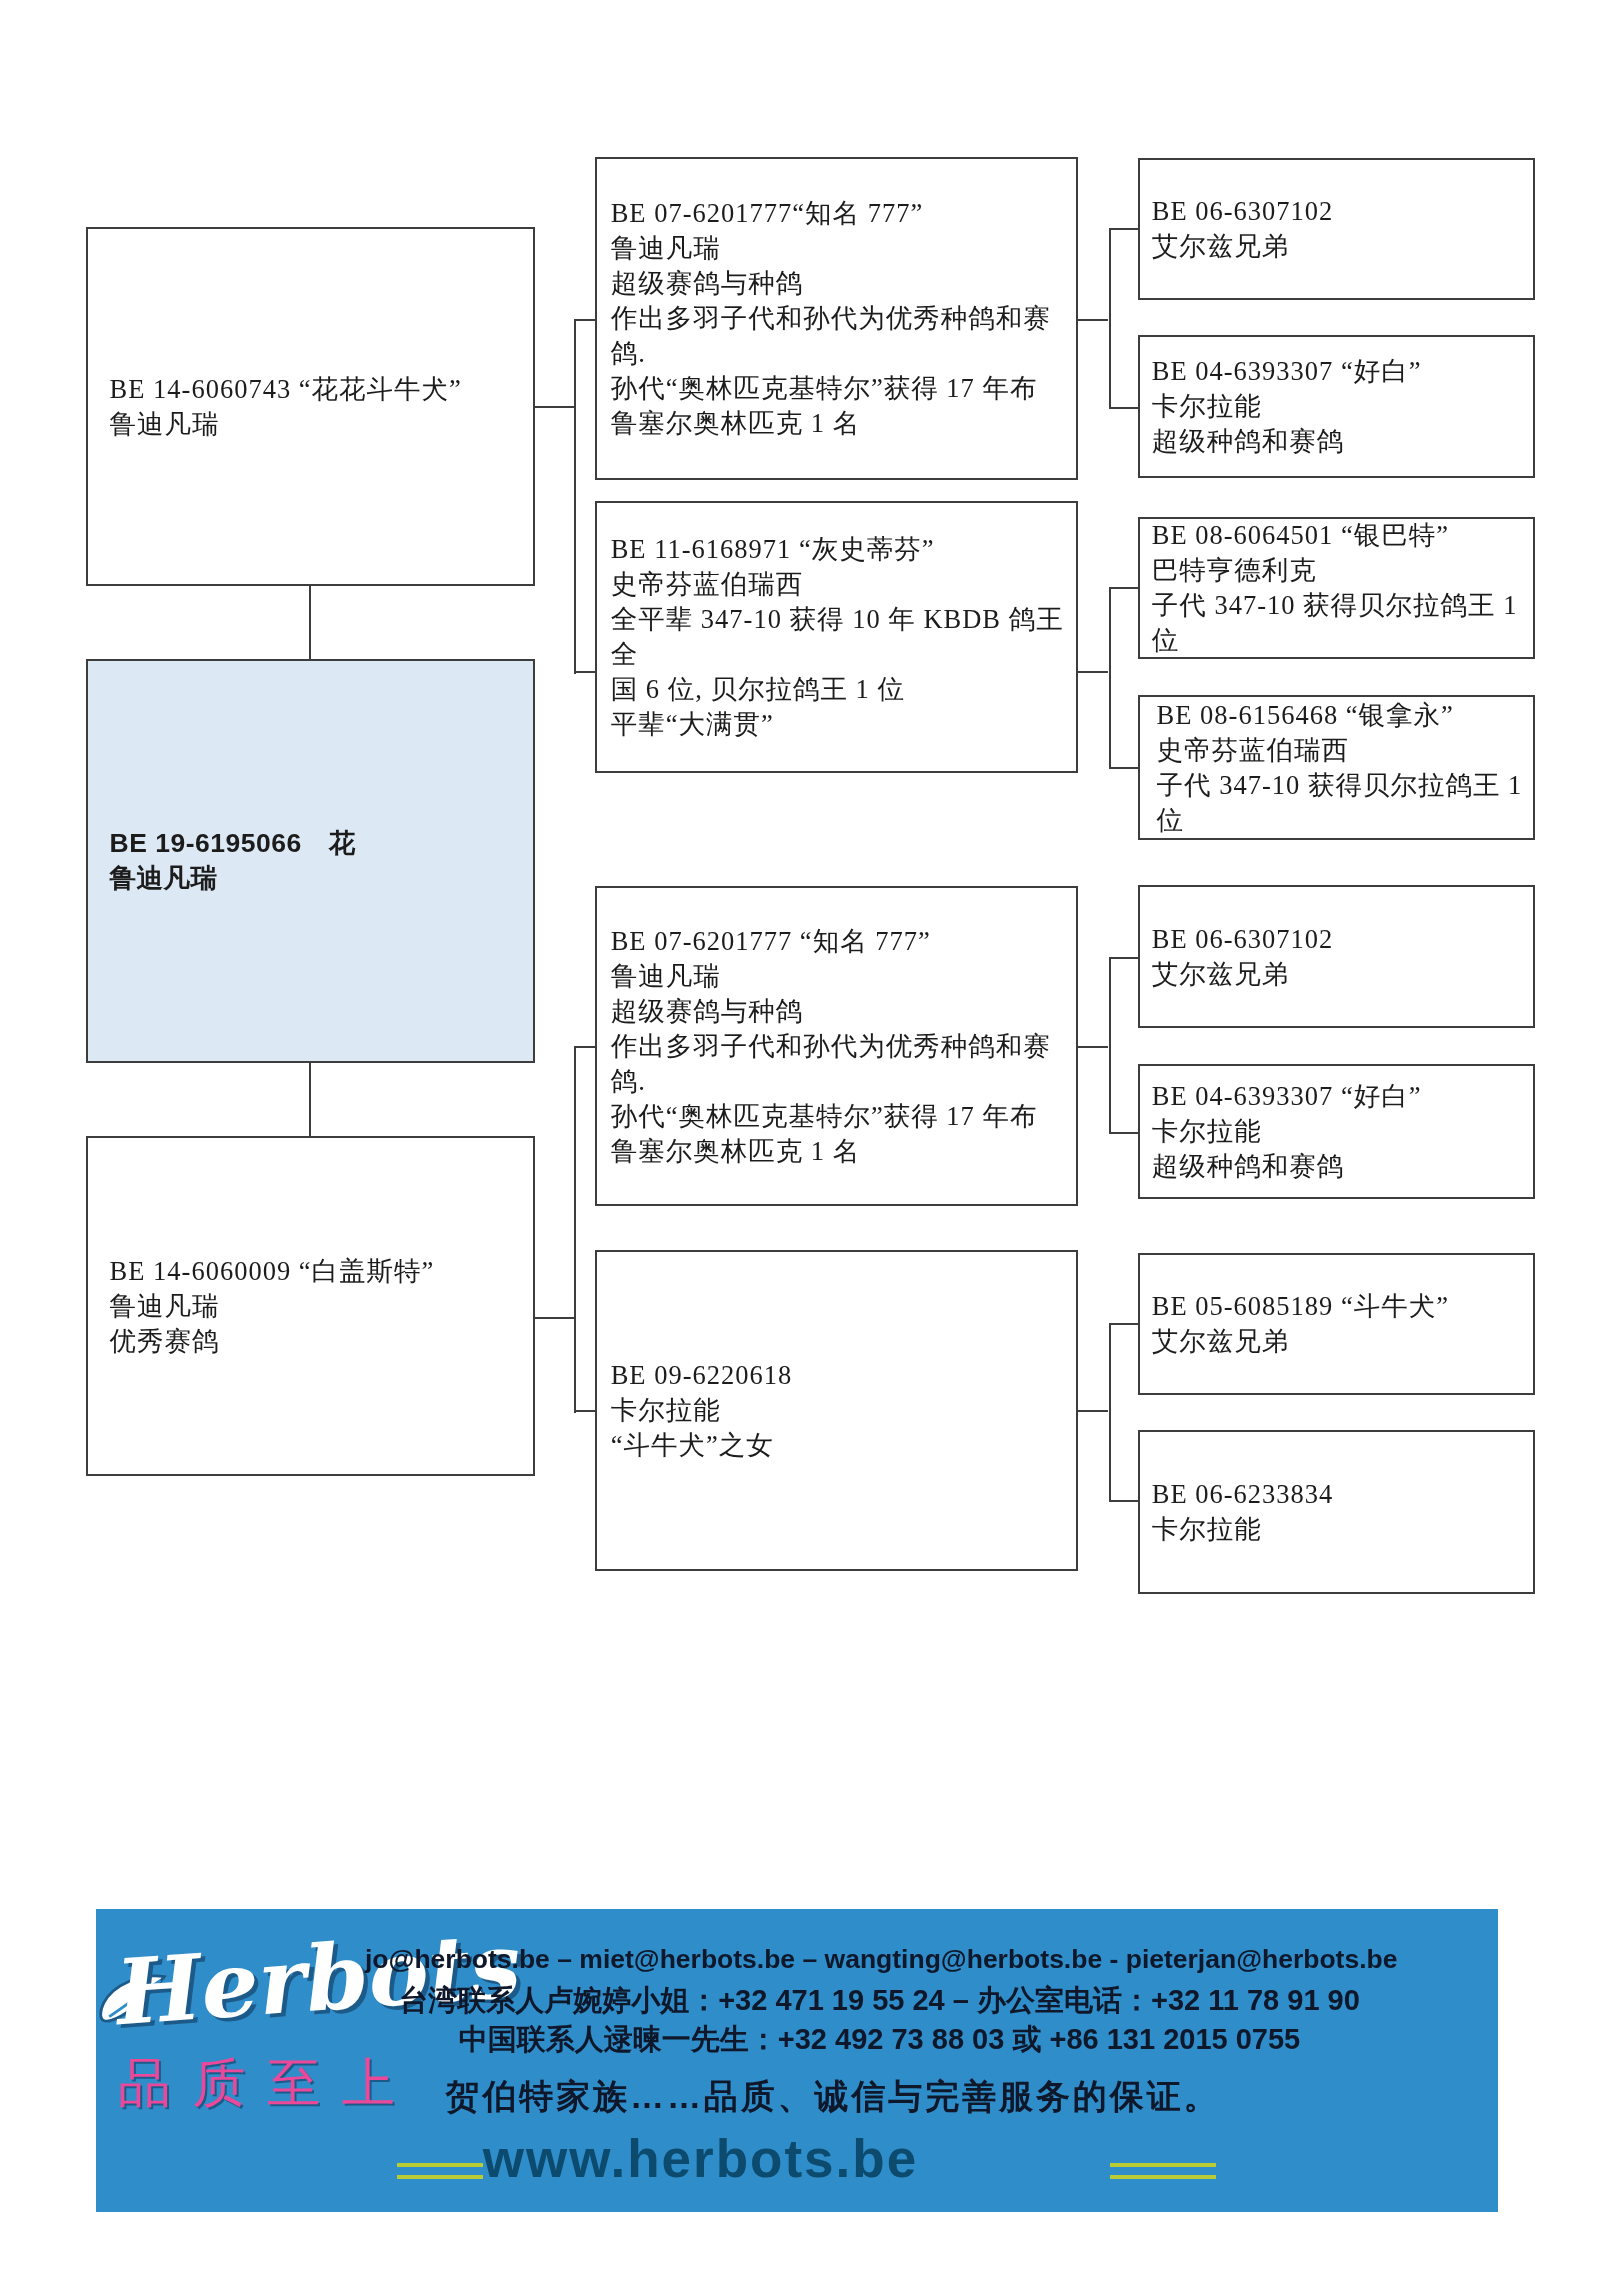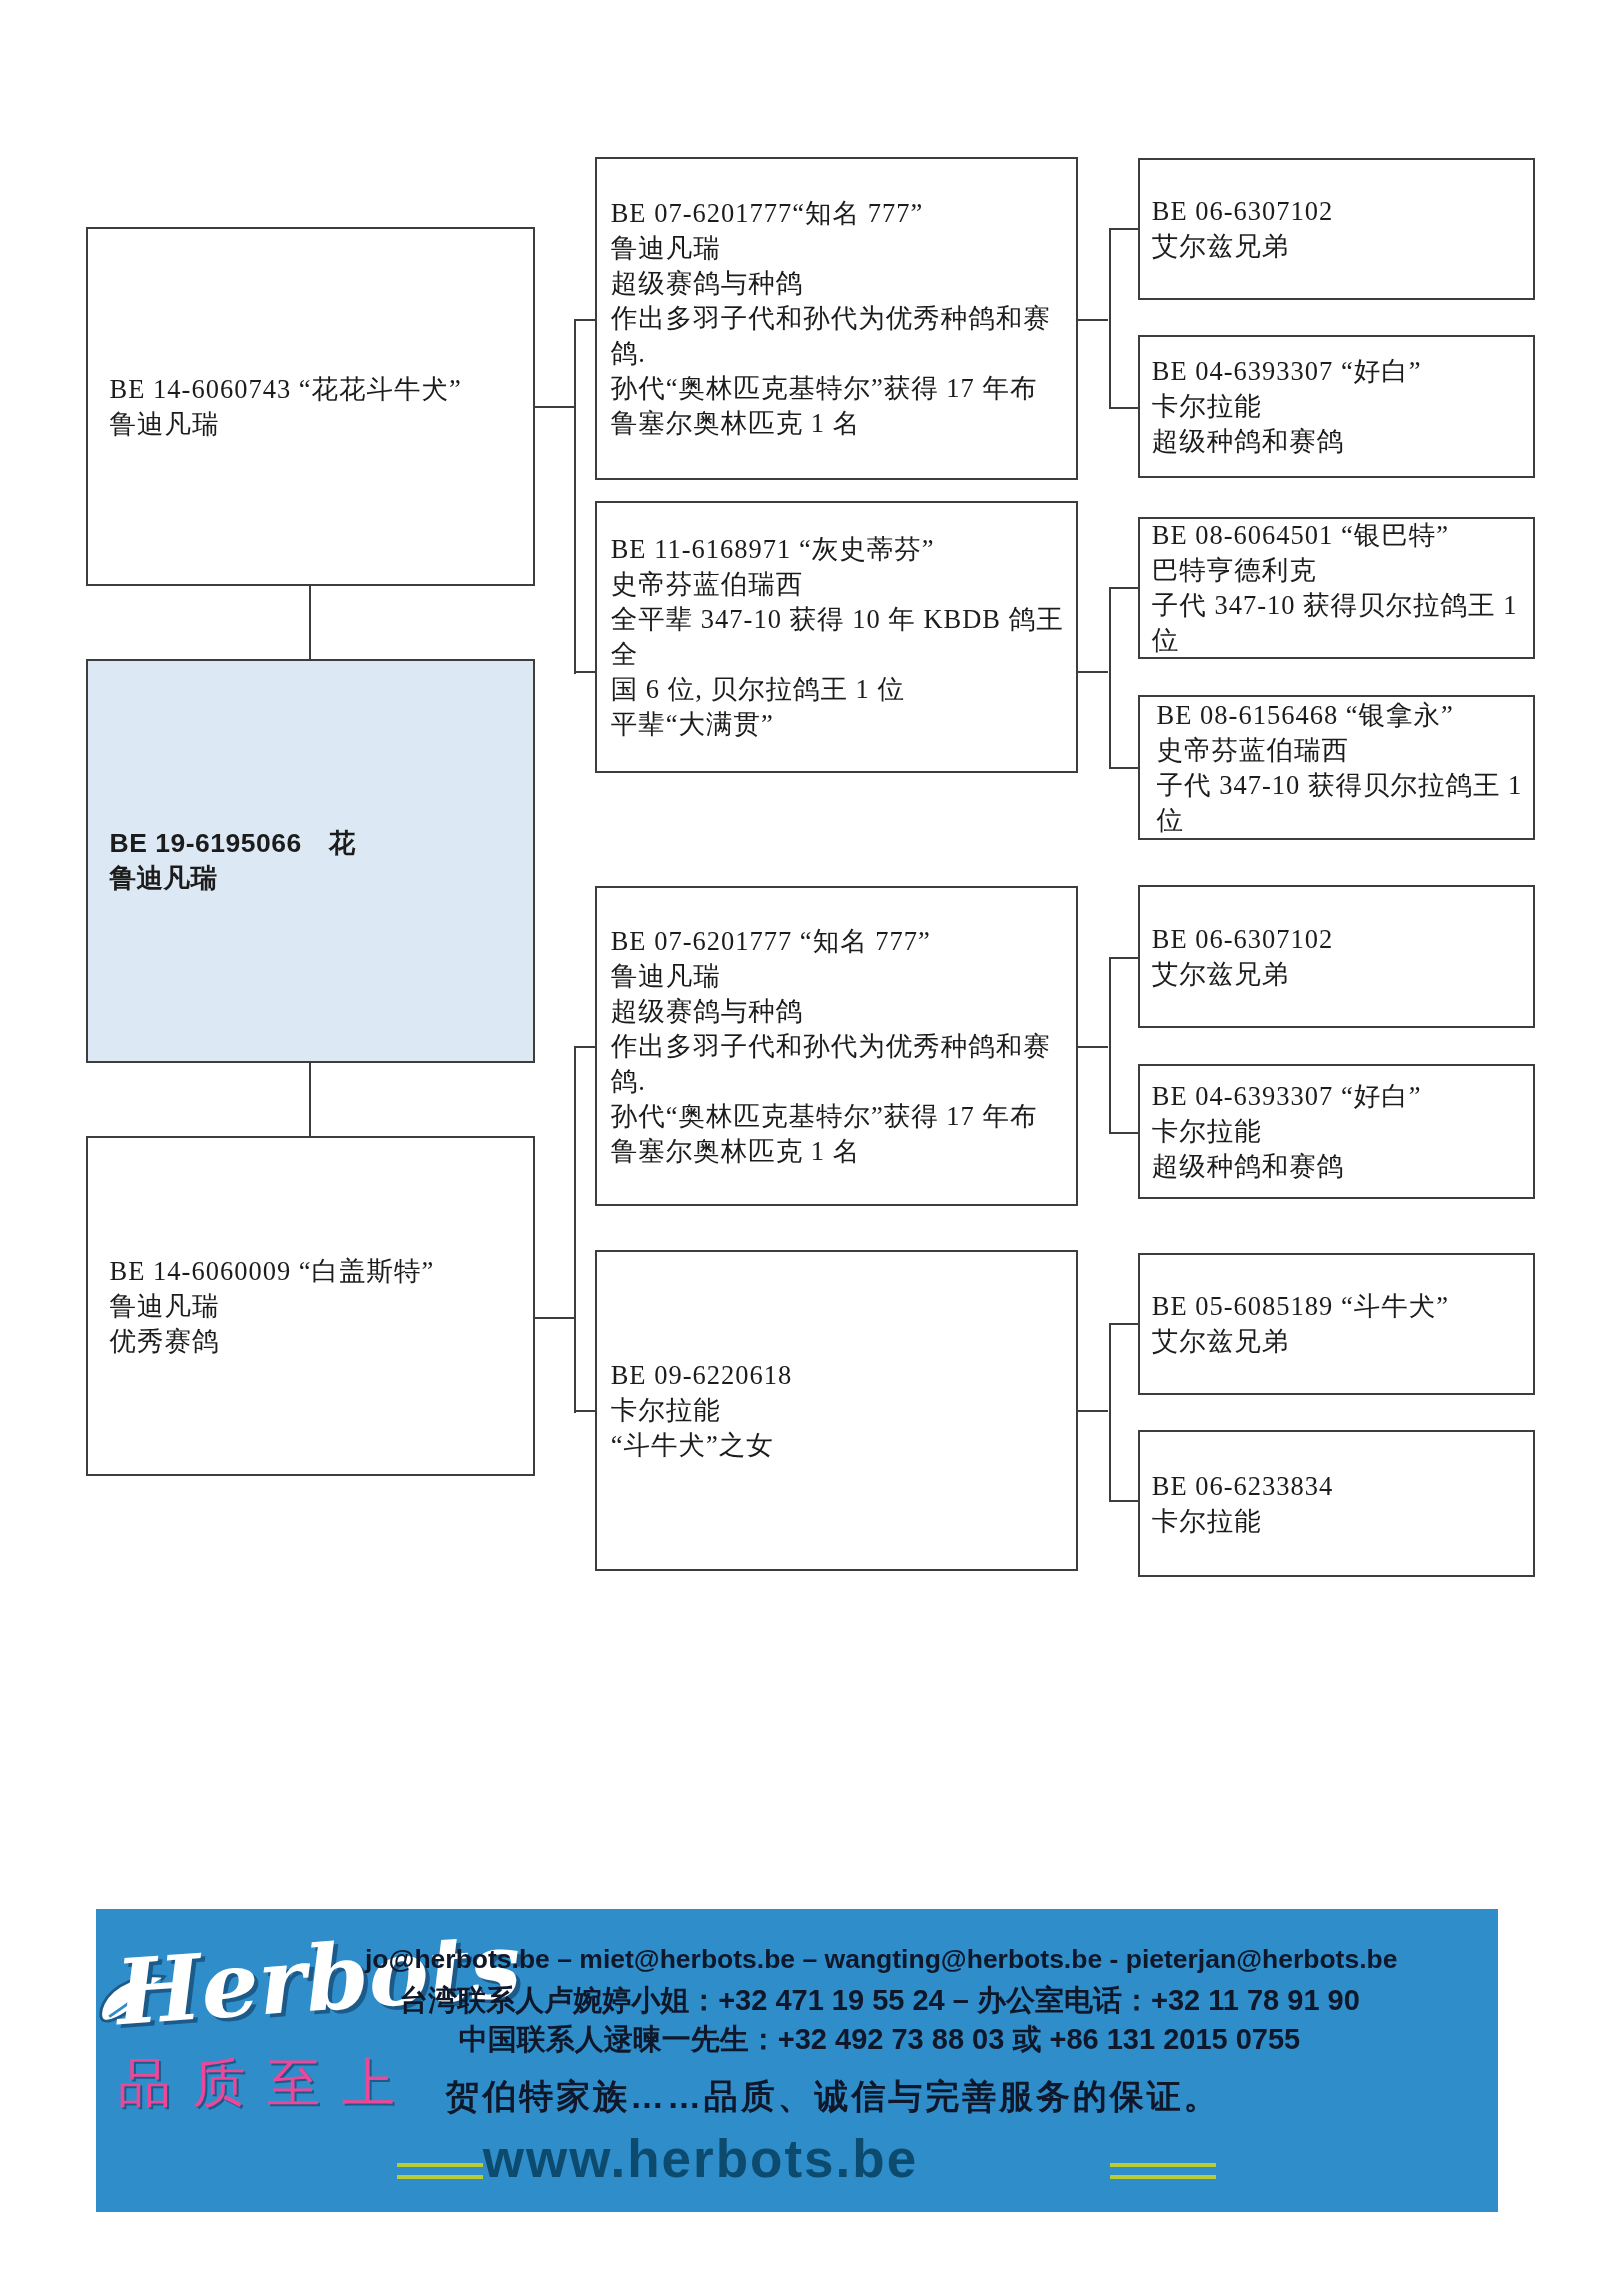--- a/index.html
+++ b/index.html
@@ -114,21 +114,21 @@
   </div>
   <div class="pbox col3" style="top:1064px;height:135px;">
     <div class="txt">BE 04-6393307 “好白”
 卡尔拉能
 超级种鸽和赛鸽</div>
   </div>
   <div class="pbox col3" style="top:1253px;height:142px;">
     <div class="txt">BE 05-6085189 “斗牛犬”
 艾尔兹兄弟</div>
   </div>
-  <div class="pbox col3" style="top:1430px;height:147px;">
+  <div class="pbox col3" style="top:1430px;height:164px;">
     <div class="txt">BE 06-6233834
 卡尔拉能</div>
   </div>
 
   <div class="ln" style="left:309px;top:586px;width:2px;height:73px;"></div>
   <div class="ln" style="left:309px;top:1062px;width:2px;height:74px;"></div>
 
   <div class="ln" style="left:535px;top:406px;width:39px;height:2px;"></div>
   <div class="ln" style="left:574px;top:319px;width:2px;height:355px;"></div>
   <div class="ln" style="left:574px;top:319px;width:20.6px;height:2px;"></div>

